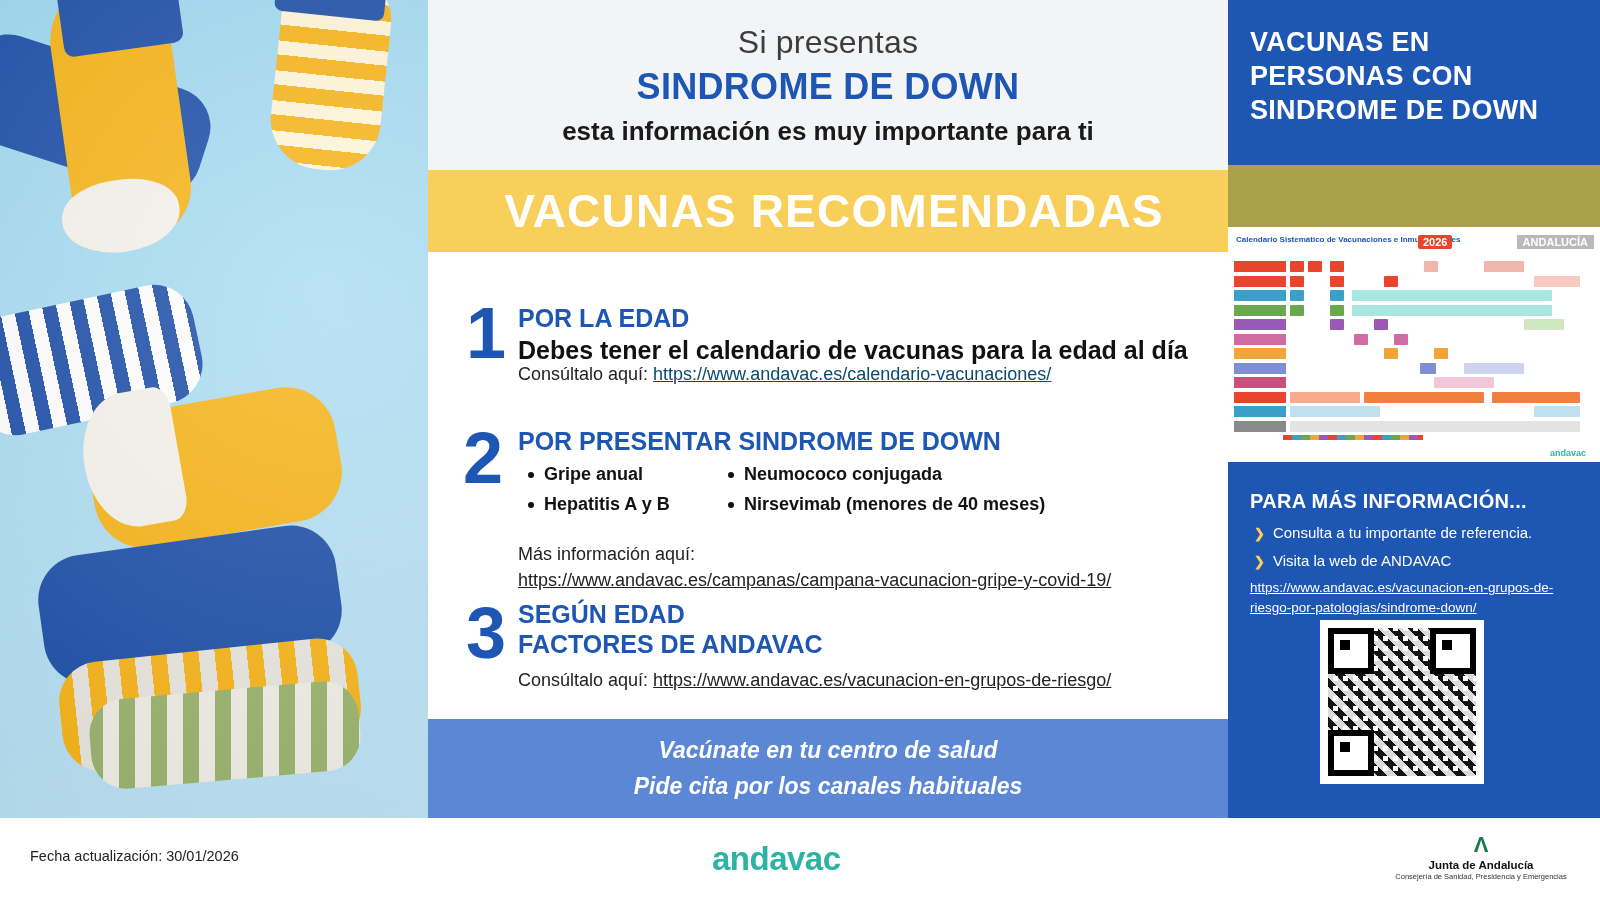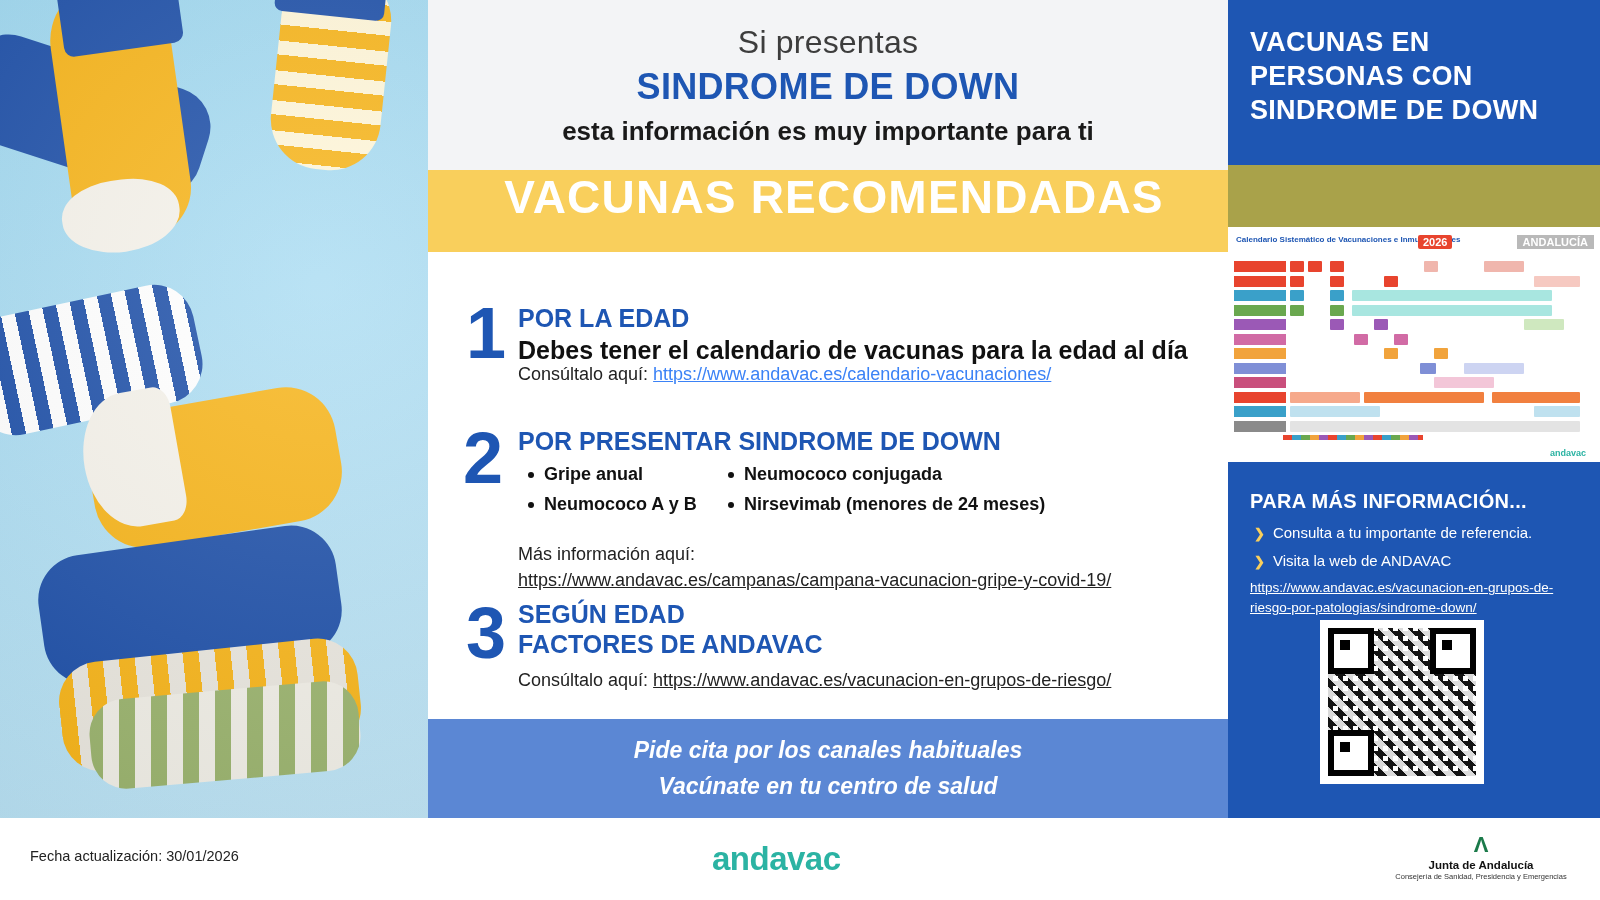--- a/index.html
+++ b/index.html
@@ -38,38 +38,38 @@
   .center-head{
     position:absolute;left:0;top:0;width:800px;height:170px;background:#f3f4f6;
     display:flex;flex-direction:column;align-items:center;justify-content:center;
   }
   .head-l1{font-size:32px;color:#3d3d3d;font-weight:400;letter-spacing:.2px;}
   .head-l2{font-size:36px;color:#1e56b3;font-weight:bold;letter-spacing:.3px;margin-top:5px;text-align:center;}
   .head-l3{font-size:26px;color:#1a1a1a;font-weight:bold;margin-top:8px;}
 
   .yellow-band{
     position:absolute;left:0;top:170px;width:812px;height:82px;background:#f9cf5c;
-    display:flex;justify-content:center;
+    display:flex;align-items:center;justify-content:center;
   }
   .yellow-band span{font-size:46px;color:#ffffff;font-weight:bold;letter-spacing:1.2px;}
 
   .body-area{position:absolute;left:0;top:252px;width:800px;height:467px;}
   .num{
     position:absolute;font-size:72px;font-weight:bold;color:#1e56b3;line-height:1;
     font-family:"Liberation Sans", sans-serif;
   }
   .it1{left:38px;top:45px;}
   .it2{left:35px;top:170px;}
   .it3{left:38px;top:345px;}
 
   .sec-title{color:#1e56b3;font-weight:bold;}
   .t1{position:absolute;left:90px;top:52px;font-size:25px;}
   .t1-sub{position:absolute;left:90px;top:84px;font-size:25px;font-weight:bold;color:#111;}
   .t1-link{position:absolute;left:90px;top:112px;font-size:18px;color:#222;}
-  .t1-link a{color:#3b82f6;text-decoration:underline;}
+  .t1-link a{color:#0c4a6e;text-decoration:underline;}
 
   .t2{position:absolute;left:90px;top:175px;font-size:25px;}
   .bullets{position:absolute;left:100px;top:212px;width:660px;font-size:18px;color:#111;font-weight:bold;}
   .bcol-a{position:absolute;left:0;top:0;width:200px;}
   .bcol-b{position:absolute;left:200px;top:0;width:460px;}
   .bul{display:block;margin-bottom:9px;position:relative;padding-left:16px;}
   .bul:before{content:"";position:absolute;left:0;top:8px;width:6px;height:6px;border-radius:50%;background:#111;}
   .t2-more{position:absolute;left:90px;top:292px;font-size:18px;color:#222;}
   .t2-url{position:absolute;left:90px;top:318px;font-size:18px;color:#222;}
   .t2-url a{color:#222;text-decoration:underline;}
@@ -173,45 +173,45 @@
       <div class="t1-sub">Debes tener el calendario de vacunas para la edad al día</div>
       <div class="t1-link">
         <span>Consúltalo aquí: </span><a href="#">https://www.andavac.es/calendario-vacunaciones/</a>
       </div>
 
       <div class="num it2">2</div>
       <div class="sec-title t2">POR PRESENTAR SINDROME DE DOWN</div>
       <div class="bullets">
         <div class="bcol-a">
           <span class="bul">Gripe anual</span>
-          <span class="bul">Neumococo A y B</span>
+          <span class="bul">Hepatitis A y B</span>
         </div>
         <div class="bcol-b">
           <span class="bul">Neumococo conjugada</span>
-          <span class="bul">Nirsevimab (menores de 24 meses)</span>
+          <span class="bul">Nirsevimab (menores de 40 meses)</span>
         </div>
       </div>
       <div class="t2-more">Más información aquí:</div>
       <div class="t2-url">
         <a href="#">https://www.andavac.es/campanas/campana-vacunacion-gripe-y-covid-19/</a>
       </div>
 
       <div class="num it3">3</div>
       <div class="sec-title t3a">SEGÚN EDAD</div>
       <div class="sec-title t3b">FACTORES DE ANDAVAC</div>
       <div class="t3-link">
         <span>Consúltalo aquí: </span> <a href="#">https://www.andavac.es/vacunacion-en-grupos-de-riesgo/</a>
       </div>
 
     </div>
   </div>
 
   <div class="blue-foot">
+    <div>Vacúnate en tu centro de salud</div>
     <div>Pide cita por los canales habituales</div>
-    <div>Vacúnate en tu centro de salud</div>
   </div>
 
   <div class="right">
     <div class="right-title">VACUNAS EN PERSONAS CON SINDROME DE DOWN</div>
     <div class="olive"></div>
 
     <div class="cal">
       <div class="cal-t1">Calendario Sistemático de Vacunaciones e Inmunizaciones</div>
       <div class="cal-year">2026</div>
       <div class="cal-and">ANDALUCÍA</div>

